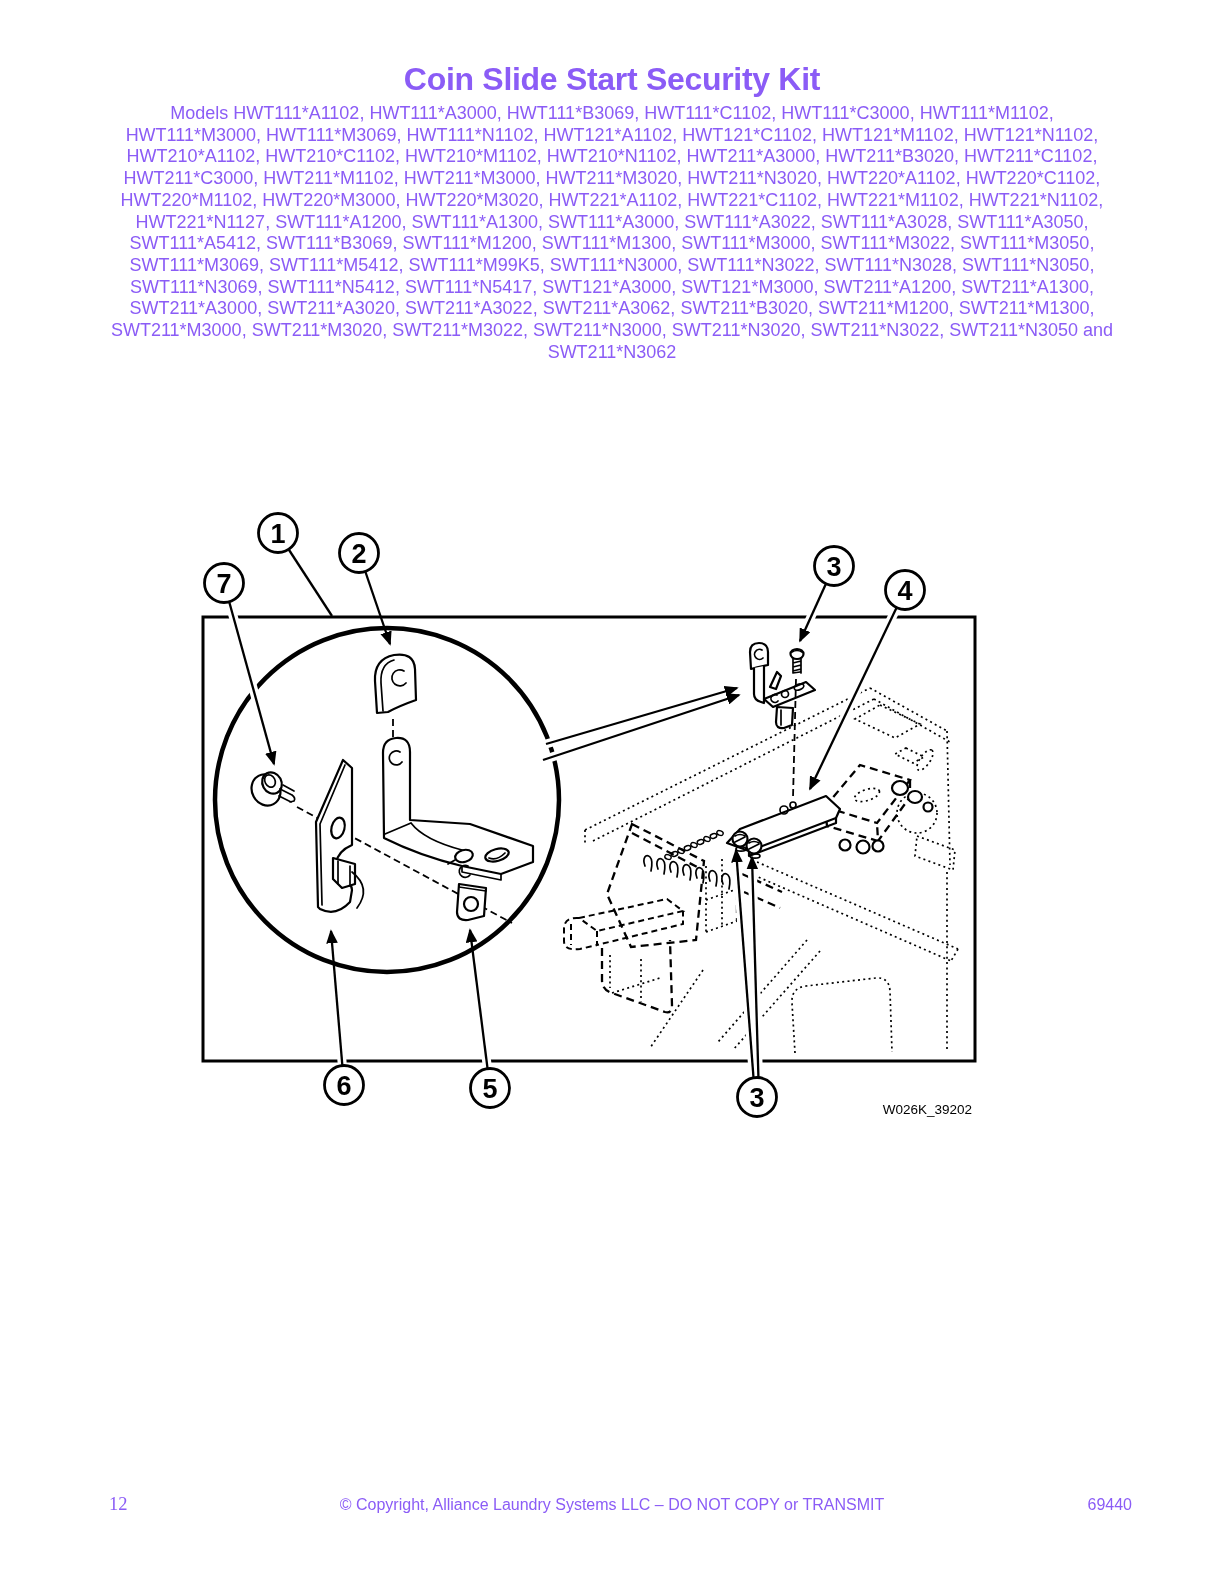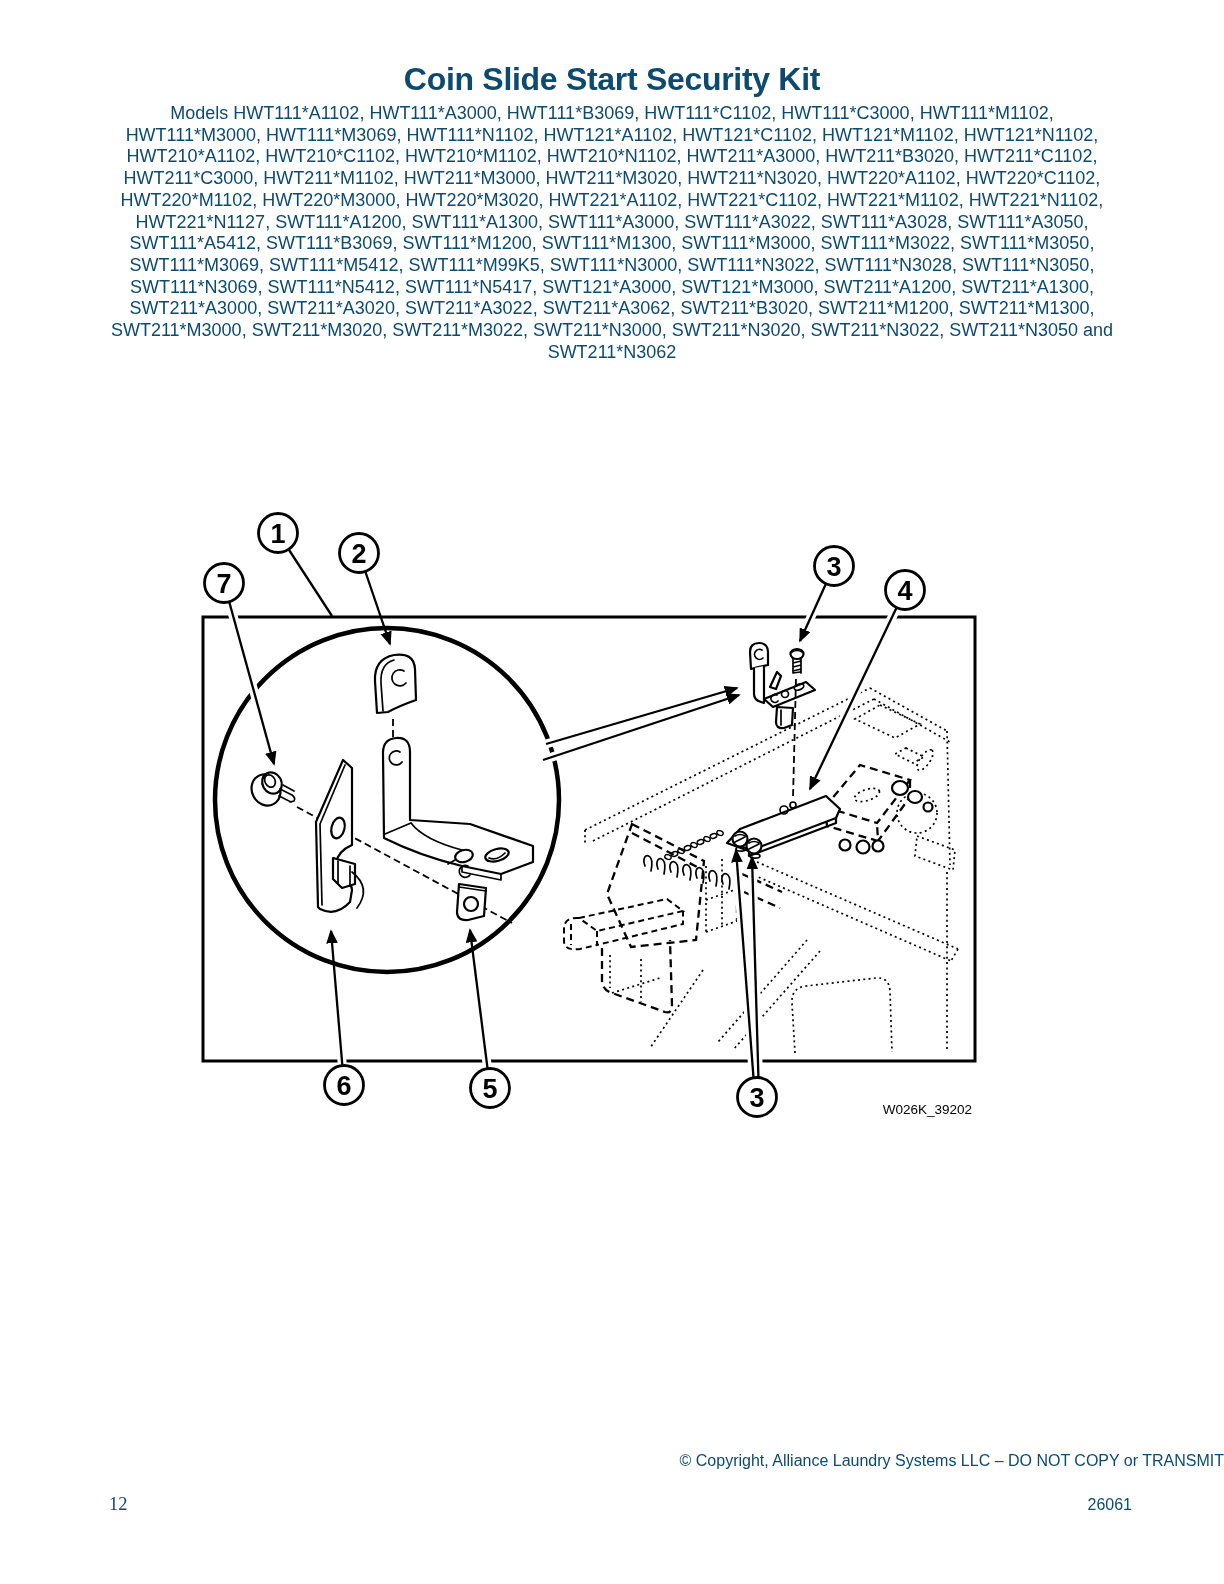--- a/index.html
+++ b/index.html
@@ -1,33 +1,33 @@
 <!DOCTYPE html>
 <html><head>
 <meta charset="utf-8">
 <style>
   html,body{margin:0;padding:0;background:#fff;}
   .page{
     position:relative; width:1224px; height:1584px; background:#fff;
-    font-family:"Liberation Sans", sans-serif; color:#0c4a6e; overflow:hidden;
+    font-family:"Liberation Sans", sans-serif; color:#8b5cf6; overflow:hidden;
   }
   .doc-title{
     position:absolute; top:63px; left:0; width:100%;
     text-align:center; font-size:32px; font-weight:bold; line-height:32px;
     letter-spacing:-0.3px;
   }
   .models-block{
     position:absolute; top:103px; left:0; width:100%;
     text-align:center; font-size:18px; line-height:21.7px;
   }
   .models-text{ white-space:pre-line; }
   .serial-note{ }
   .fig-svg{ position:absolute; top:0; left:0; }
   .footer-page{ position:absolute; top:1494px; left:109px; font-size:18.5px;font-family:Liberation Serif, serif; }
-  .footer-copy{ position:absolute; top:1452px; left:0; width:100%; text-align:right; font-size:16px; }
+  .footer-copy{ position:absolute; top:1496px; left:0; width:100%; text-align:center; font-size:16px; }
   .footer-doc{ position:absolute; top:1496px; right:92px; font-size:16px; }
 
   
   .ln      { stroke:#000; fill:none; stroke-width:2.2; stroke-linejoin:round; stroke-linecap:round; }
   .lnThin  { stroke:#000; fill:none; stroke-width:1.7; stroke-linejoin:round; stroke-linecap:round; }
   .dot     { stroke:#000; fill:none; stroke-width:1.7; stroke-dasharray:2 3.3; }
   .dashB   { stroke:#000; fill:none; stroke-width:2.3; stroke-dasharray:8 5; }
   .dashM   { stroke:#000; fill:none; stroke-width:2;   stroke-dasharray:6 4; }
   .dashT   { stroke:#000; fill:none; stroke-width:1.8; stroke-dasharray:7 4; }
   .part    { stroke:#000; fill:#fff; stroke-width:2.2; stroke-linejoin:round; }
@@ -283,15 +283,15 @@
         <circle class="balloon" cx="757" cy="1097" r="19.5"></circle>
         <text class="balloon-num" x="757" y="1106.5">3</text>
       </g>
     </g>
 
     <text class="fig-label" x="972" y="1114">W026K_39202</text>
   </svg>
 
   <div class="footer-page">12</div>
   <div class="footer-copy">© Copyright, Alliance Laundry Systems LLC – DO NOT COPY or TRANSMIT</div>
-  <div class="footer-doc">26061</div>
+  <div class="footer-doc">69440</div>
 
 </div>
 
 </body></html>

